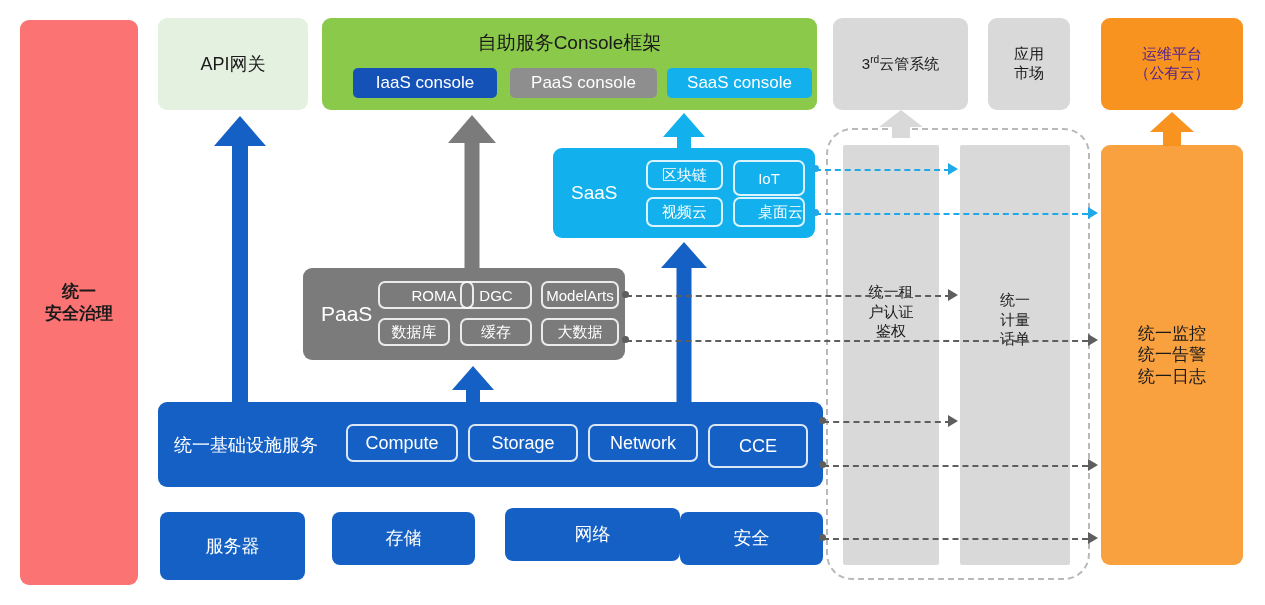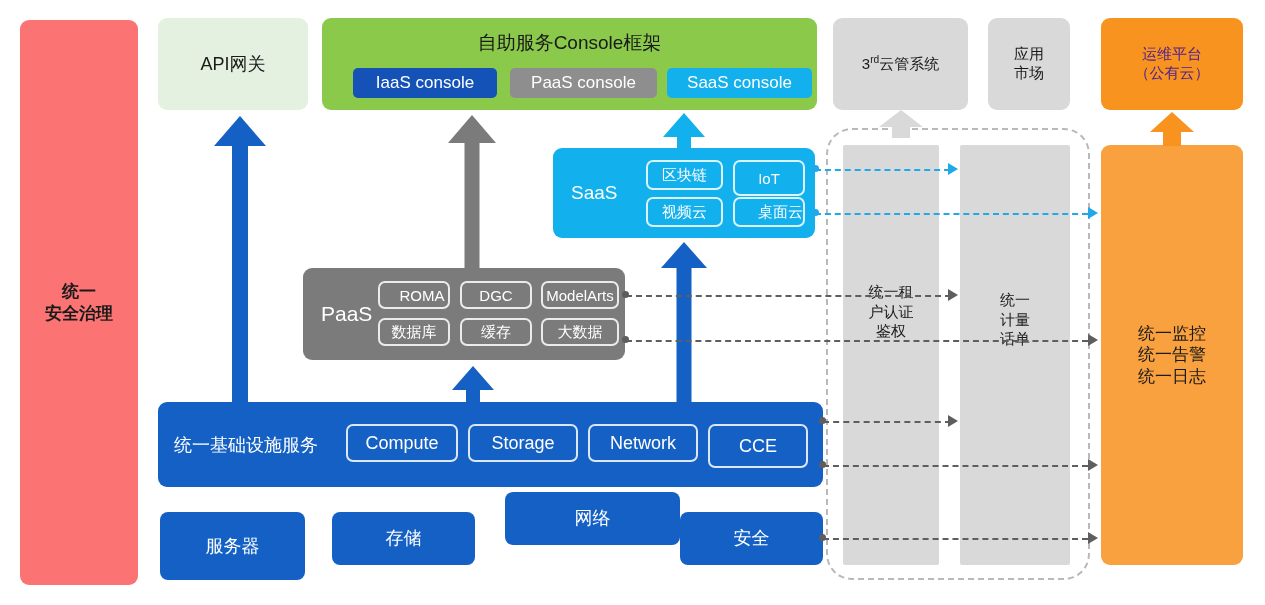--- a/index.html
+++ b/index.html
@@ -135,21 +135,21 @@
     <div class="pill" style="left:93px;top:49px;width:77px;height:30px;">
       <span>视频云</span>
     </div>
     <div class="pill" style="left:180px;top:49px;width:72px;height:30px;justify-content:flex-end;">
       <span>桌面云</span>
     </div>
   </div>
 
   <div class="paas-block" style="position:absolute;left:303px;top:268px;width:322px;height:92px;">
     <div class="paas-label">PaaS</div>
-    <div class="pill" style="left:75px;top:13px;width:72px;height:28px;padding-left:16px;">
+    <div class="pill" style="left:75px;top:13px;width:96px;height:28px;padding-left:16px;">
       <span>ROMA</span>
     </div>
     <div class="pill" style="left:157px;top:13px;width:72px;height:28px;">
       <span>DGC</span>
     </div>
     <div class="pill" style="left:238px;top:13px;width:78px;height:28px;">
       <span>ModelArts</span>
     </div>
     <div class="pill" style="left:75px;top:50px;width:72px;height:28px;">
       <span>数据库</span>
@@ -177,21 +177,21 @@
       <span>CCE</span>
     </div>
   </div>
 
   <div class="box blue-box" style="left:160px;top:512px;width:145px;height:68px;">
     <span>服务器</span>
   </div>
   <div class="box blue-box" style="left:332px;top:512px;width:143px;height:53px;">
     <span>存储</span>
   </div>
-  <div class="box blue-box" style="left:505px;top:492px;width:175px;height:53px;">
+  <div class="box blue-box" style="left:505px;top:508px;width:175px;height:53px;">
     <span>网络</span>
   </div>
   <div class="box blue-box" style="left:680px;top:512px;width:143px;height:53px;">
     <span>安全</span>
   </div>
 
   <div class="uparrow" style="left:214px;top:116px;width:52px;height:288px;">
     <div class="head" style="border-left-width:26px;border-right-width:26px;border-bottom-width:30px;border-bottom-color:#1560c4;"></div>
     <div class="shaft" style="width:16px;height:260px;background:#1560c4;"></div>
   </div>

